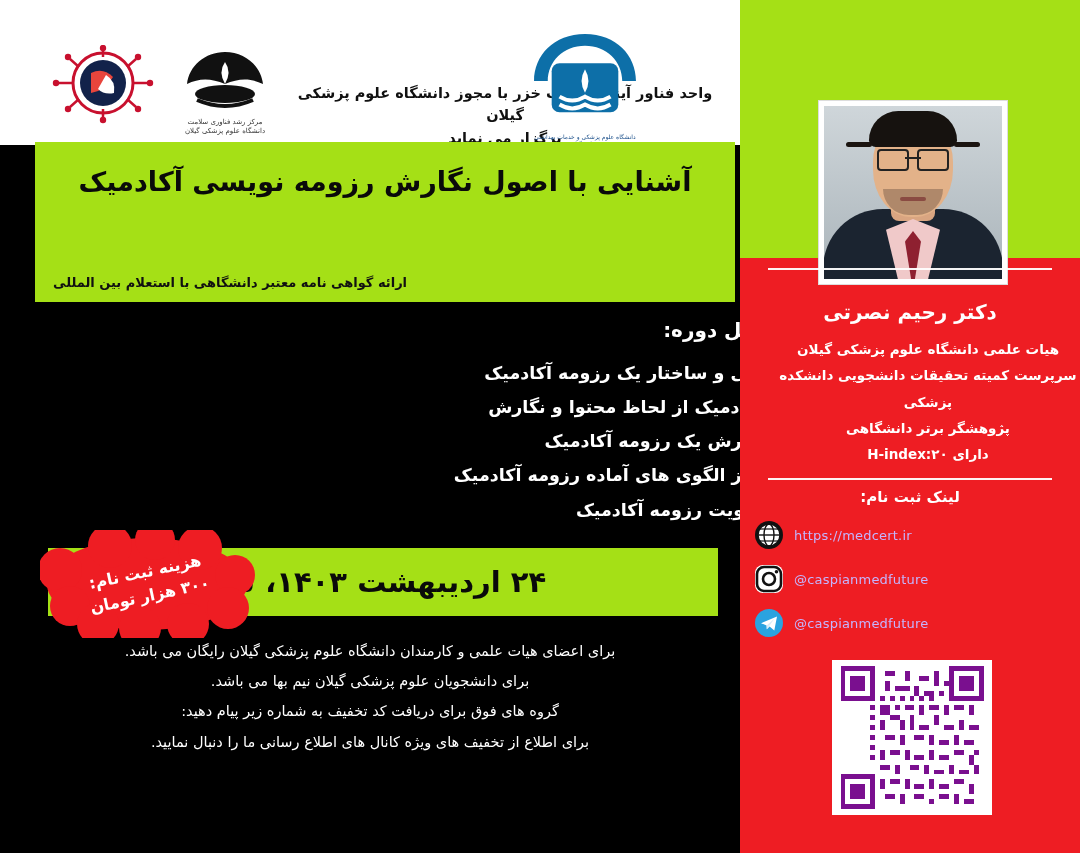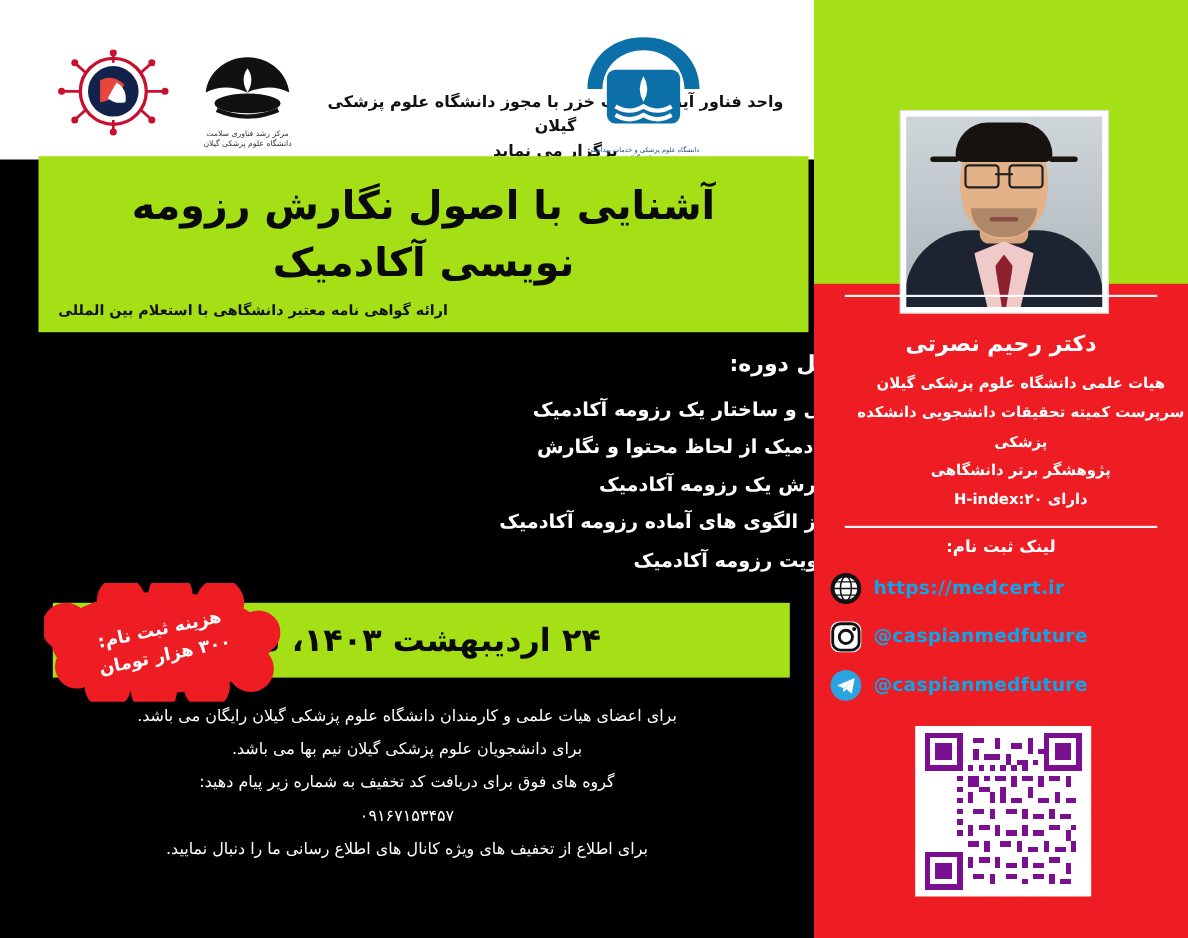--- a/index.html
+++ b/index.html
@@ -37,21 +37,21 @@
   .logo-right .uni-caption{font-size:6px;color:#1a4f8a;margin-top:1px;line-height:1.2;}
 
   
   .title-block{
     position:absolute;left:35px;top:142px;width:700px;height:160px;
     background:#a5e016;
   }
   .title-main{
     position:absolute;right:20px;top:20px;width:660px;
     text-align:center;direction:rtl;
-    font-size:36px;font-weight:bold;color:#0a0a0a;line-height:1.45;
+    font-size:27px;font-weight:bold;color:#0a0a0a;line-height:1.45;
   }
   .title-sub-row{
     position:absolute;left:18px;right:18px;bottom:12px;
     display:flex;flex-direction:row-reverse;justify-content:space-between;
     direction:rtl;font-size:13px;font-weight:bold;color:#111;align-items:center;
   }
 
   
   .outline{
     position:absolute;right:30px;top:318px;width:690px;
@@ -154,21 +154,21 @@
     direction:rtl;color:#fff;font-size:15px;font-weight:bold;
   }
   .links{
     position:absolute;right:36px;top:520px;width:290px;direction:rtl;color:#fff;
   }
   .link-row{
     display:flex;flex-direction:row;align-items:center;gap:10px;margin-bottom:14px;
     direction:ltr;
   }
   .link-row .ico{width:30px;height:30px;flex:0 0 30px;}
-  .link-row .txt{font-size:17px;font-weight:bold;color:#0ea5e9;letter-spacing:.2px;}
+  .link-row .txt{font-size:13px;font-weight:normal;color:#c4b5fd;letter-spacing:.2px;}
 
   .qr-box{
     position:absolute;right:88px;top:660px;width:160px;height:155px;background:#fff;padding:6px;
     box-sizing:border-box;
   }
   .qr-box svg{display:block;width:100%;height:100%;}
 </style>
 </head>
 <body>
 
@@ -276,21 +276,20 @@
     <div class="burst-text">
       <span>هزینه ثبت نام:</span>
       <span>۳۰۰ هزار تومان</span>
     </div>
   </div>
 
   <div class="notes">
     <p>برای اعضای هیات علمی و کارمندان دانشگاه علوم پزشکی گیلان رایگان می باشد.</p>
     <p>برای دانشجویان علوم پزشکی گیلان نیم بها می باشد.</p>
     <p>گروه های فوق برای دریافت کد تخفیف به شماره زیر پیام دهید:</p>
-    <p>۰۹۱۶۷۱۵۳۴۵۷</p>
     <p>برای اطلاع از تخفیف های ویژه کانال های اطلاع رسانی ما را دنبال نمایید.</p>
   </div>
 
   <div class="right-col">
     <div class="right-red"></div>
   </div>
 
   <div class="portrait-frame">
     <div class="portrait">
       <div class="p-bg"></div>

